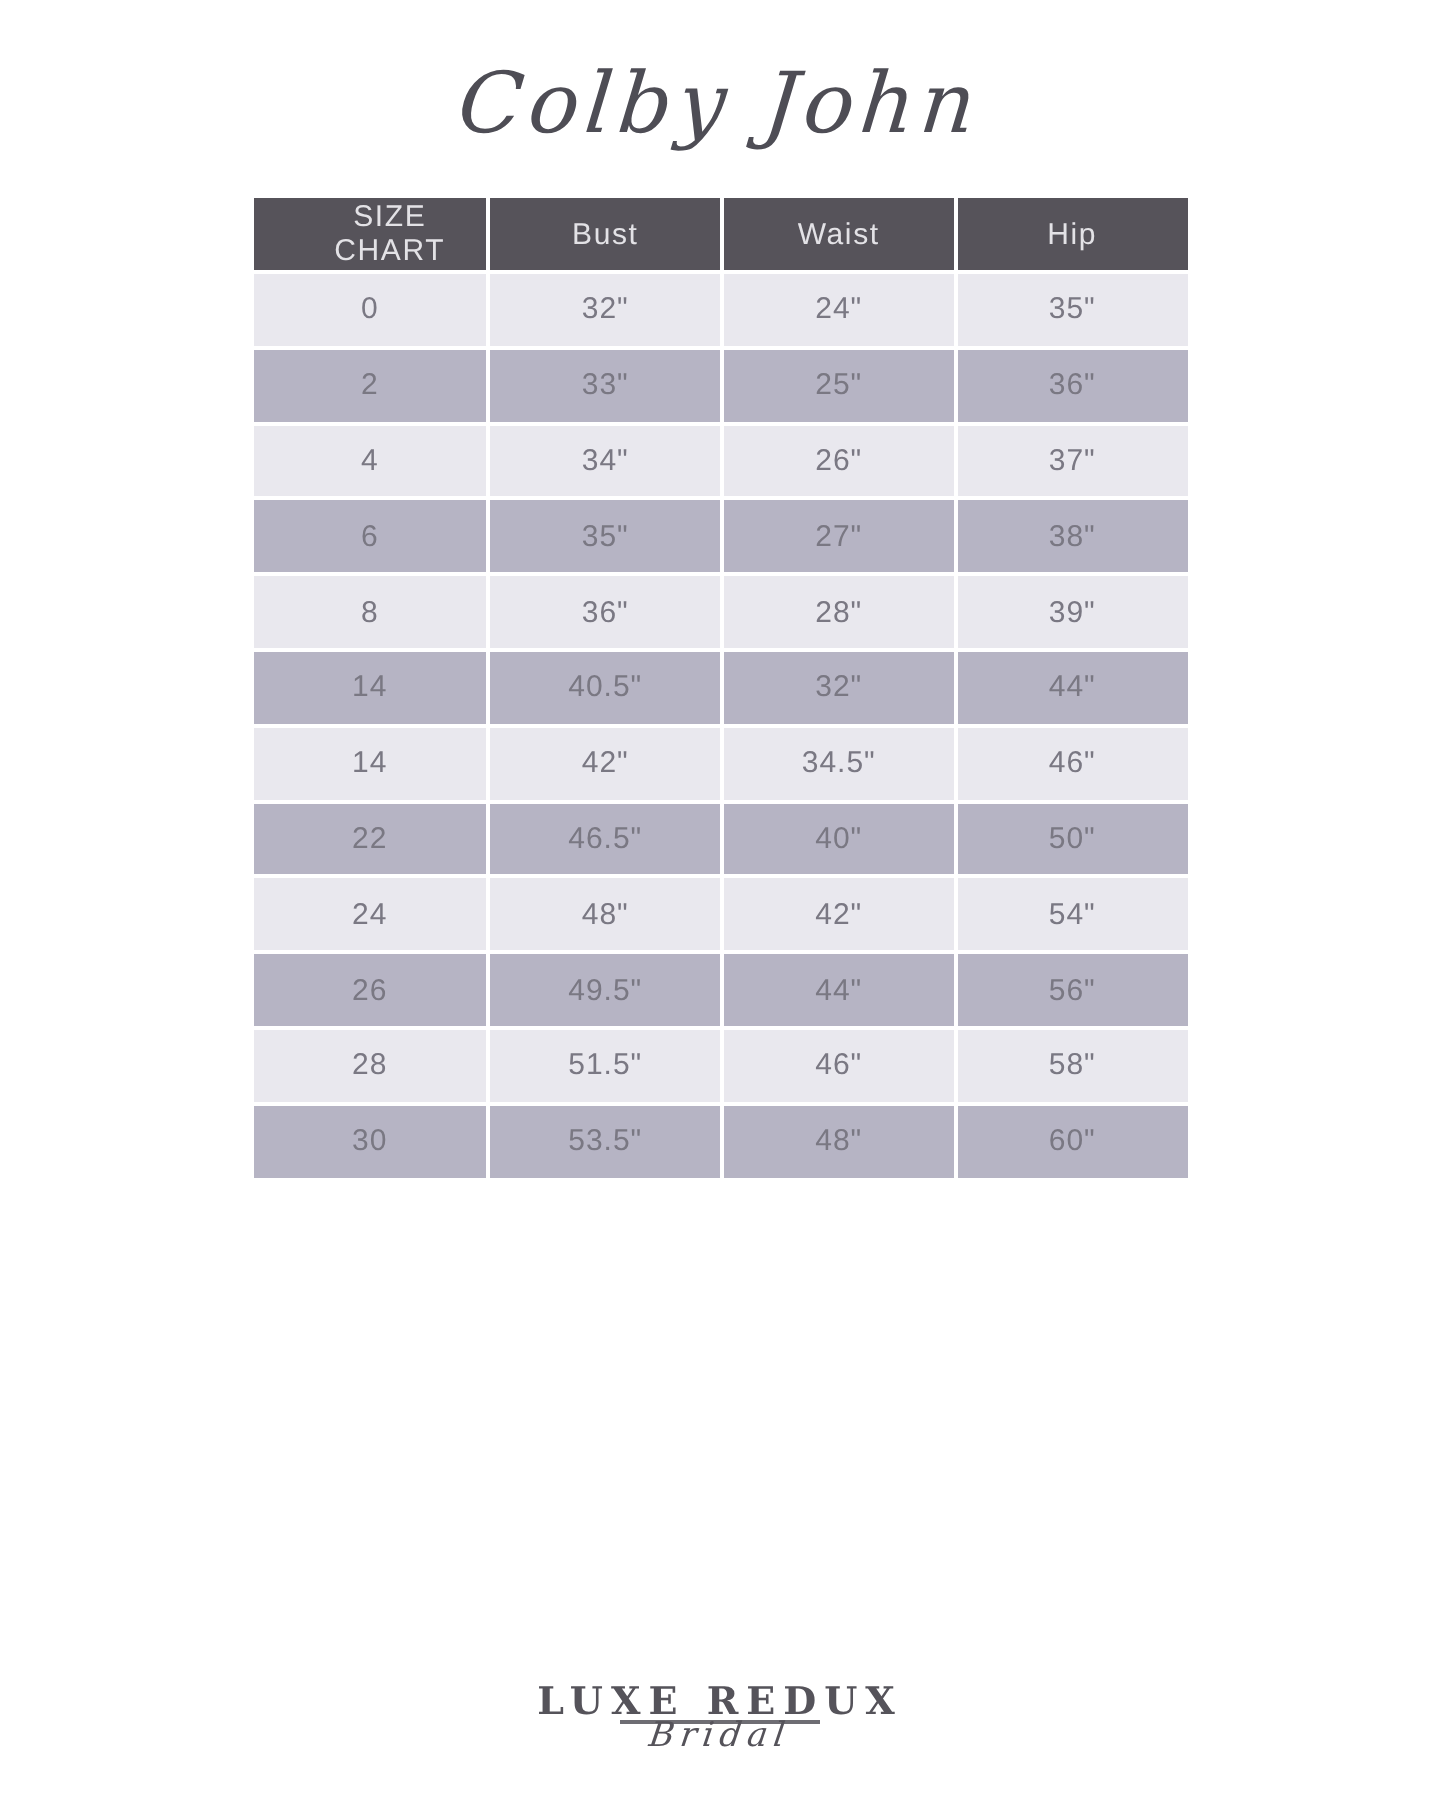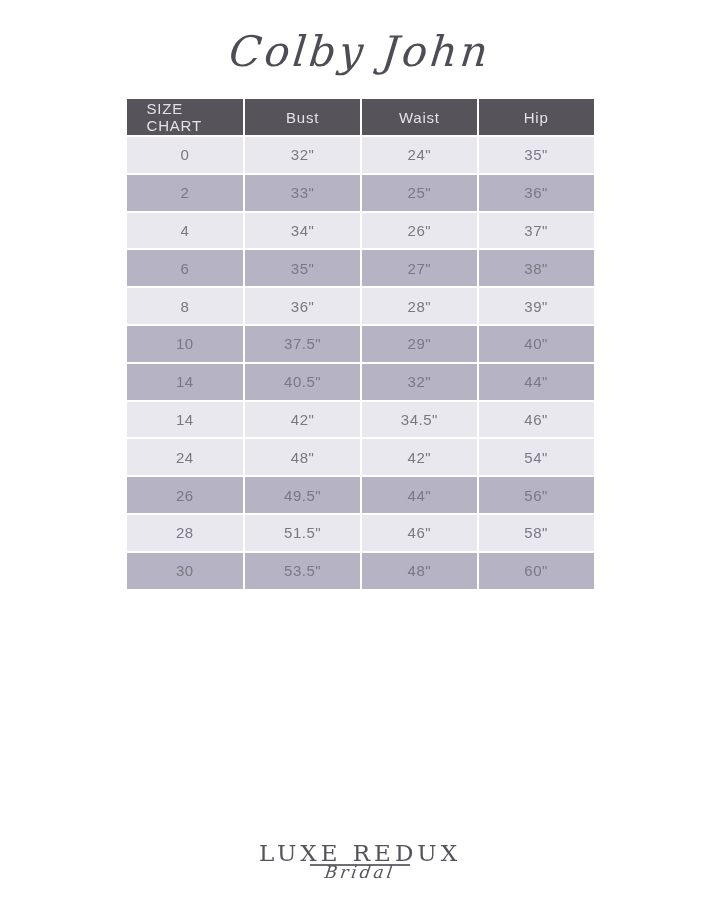--- a/index.html
+++ b/index.html
@@ -47,21 +47,21 @@
     background: var(--header-bg);
     color: var(--header-text);
     font-weight: normal;
     font-size: 15px;
     letter-spacing: 0.8px;
     height: 36px;
     text-align: center;
     vertical-align: middle;
   }
   .size-table th.col-size {
-    text-align: left;
+    text-align: center;
     padding-left: 20px;
   }
   .size-table th + th,
   .size-table td + td {
     border-left: 2.5px solid var(--page-bg);
   }
   .size-table td {
     height: 35.8px;
     text-align: center;
     vertical-align: middle;
@@ -73,22 +73,22 @@
   .row-dark td  { background: var(--row-dark); }
   .footer-logo {
     position: absolute;
     left: 0;
     right: 0;
     top: 840px;
     text-align: center;
   }
   .logo-wordmark {
     font-family: "DejaVu Serif", serif;
-    font-weight: 400;
-    font-size: 23px;
+    font-weight: 700;
+    font-size: 19px;
     letter-spacing: 4px;
     color: var(--logo-text);
   }
   .logo-underline {
     width: 100px;
     height: 1.5px;
     margin: -2px auto 0;
     background: var(--logo-text);
     opacity: 0.85;
   }
@@ -143,36 +143,36 @@
           <td>27"</td>
           <td>38"</td>
         </tr>
         <tr class="row-light">
           <td>8</td>
           <td>36"</td>
           <td>28"</td>
           <td>39"</td>
         </tr>
         <tr class="row-dark">
-          <td>10</td>
-          <td>37.5"</td>
-          <td>29"</td>
-          <td>40"</td>
-        </tr>
-        <tr class="row-dark">
           <td>14</td>
           <td>40.5"</td>
           <td>32"</td>
           <td>44"</td>
         </tr>
         <tr class="row-light">
           <td>14</td>
           <td>42"</td>
           <td>34.5"</td>
           <td>46"</td>
+        </tr>
+        <tr class="row-dark">
+          <td>22</td>
+          <td>46.5"</td>
+          <td>40"</td>
+          <td>50"</td>
         </tr>
         <tr class="row-light">
           <td>24</td>
           <td>48"</td>
           <td>42"</td>
           <td>54"</td>
         </tr>
         <tr class="row-dark">
           <td>26</td>
           <td>49.5"</td>

